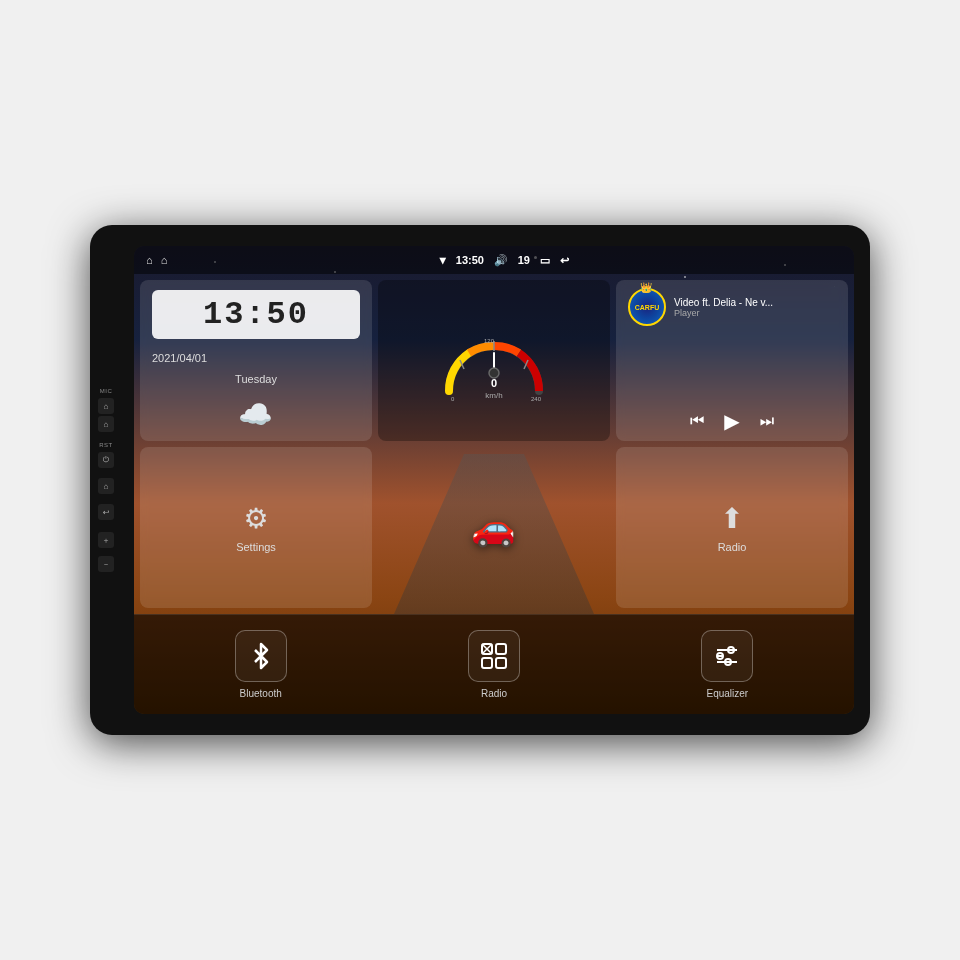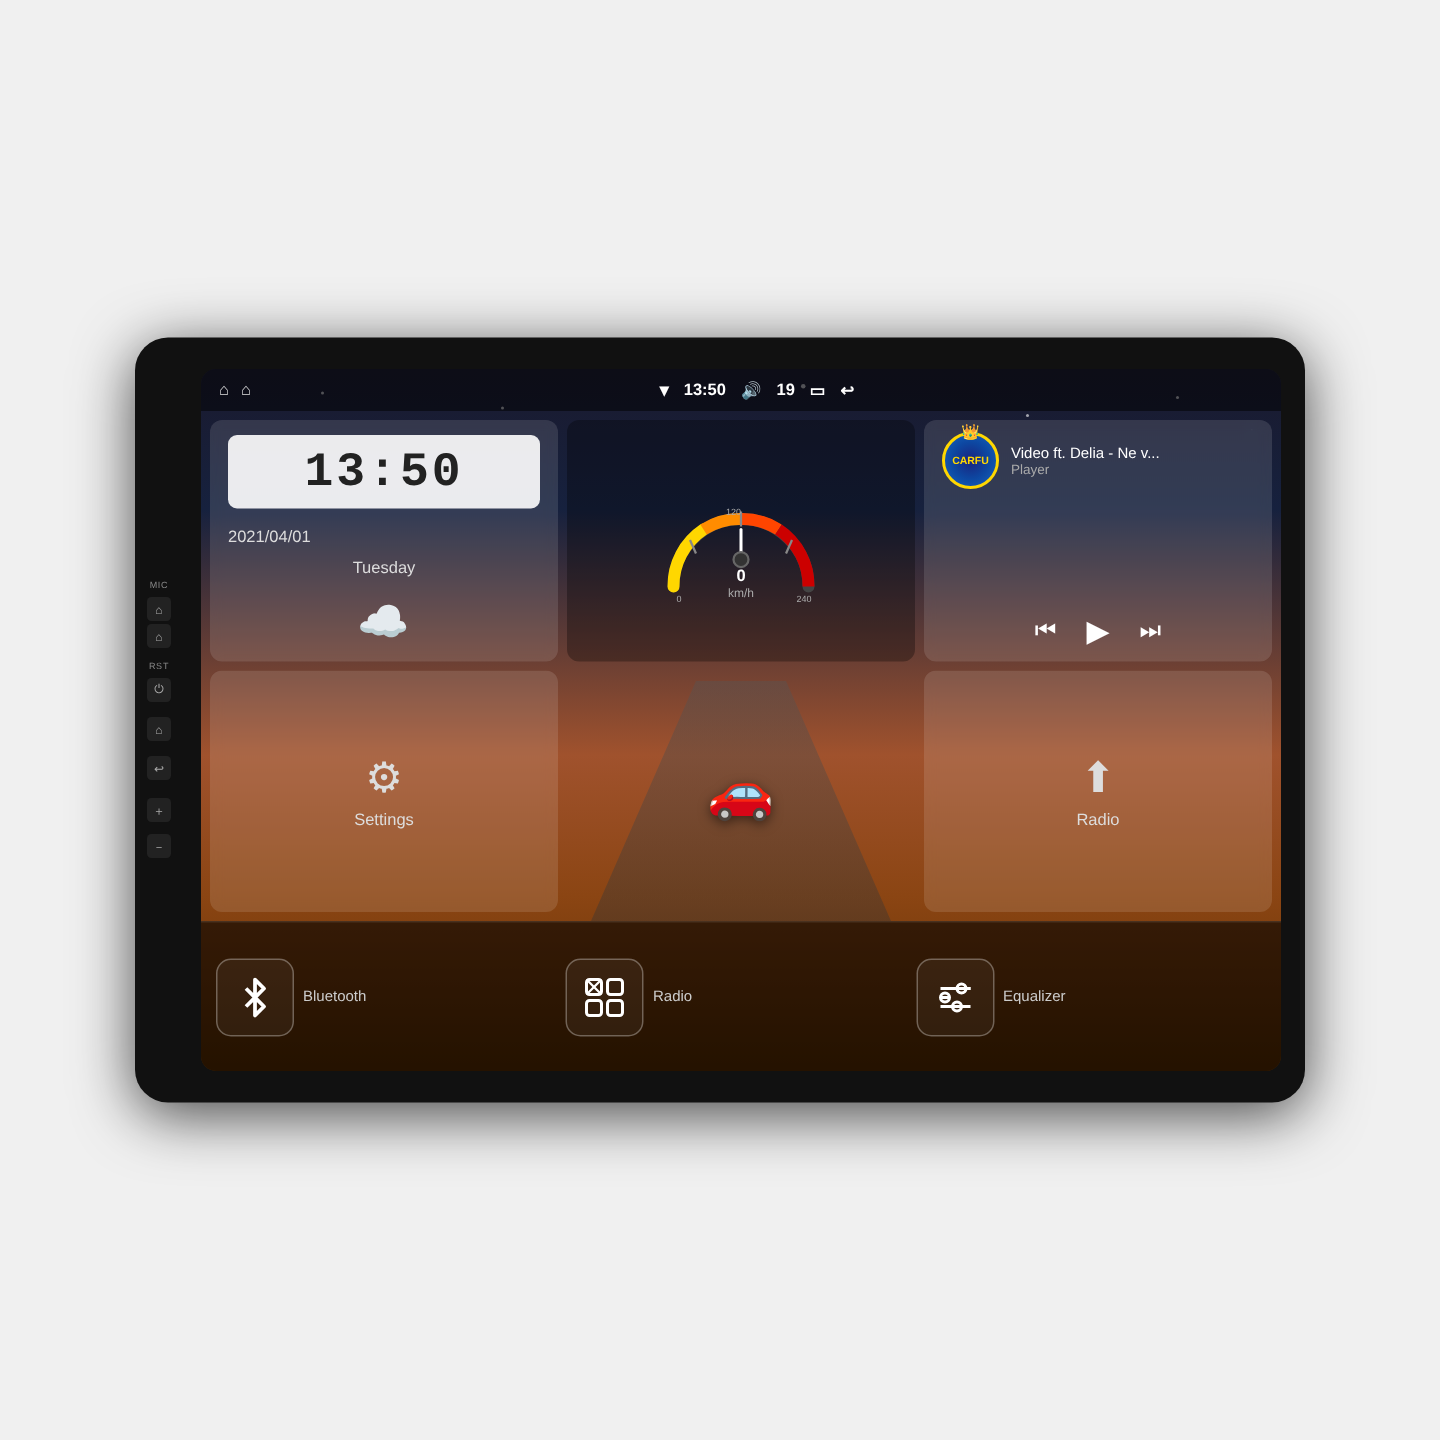--- a/index.html
+++ b/index.html
@@ -323,21 +323,21 @@
       display: flex;
       align-items: center;
       justify-content: space-around;
       padding: 0 10px;
       z-index: 10;
       flex-shrink: 0;
       border-top: 1px solid rgba(255,255,255,0.1);
     }
     .bottom-item {
       display: flex;
-      flex-direction: row;
+      flex-direction: column;
       align-items: center;
       gap: 6px;
       cursor: pointer;
       flex: 1;
     }
     .bottom-icon-wrap {
       width: 52px;
       height: 52px;
       border: 1.5px solid rgba(255,255,255,0.3);
       border-radius: 10px;

